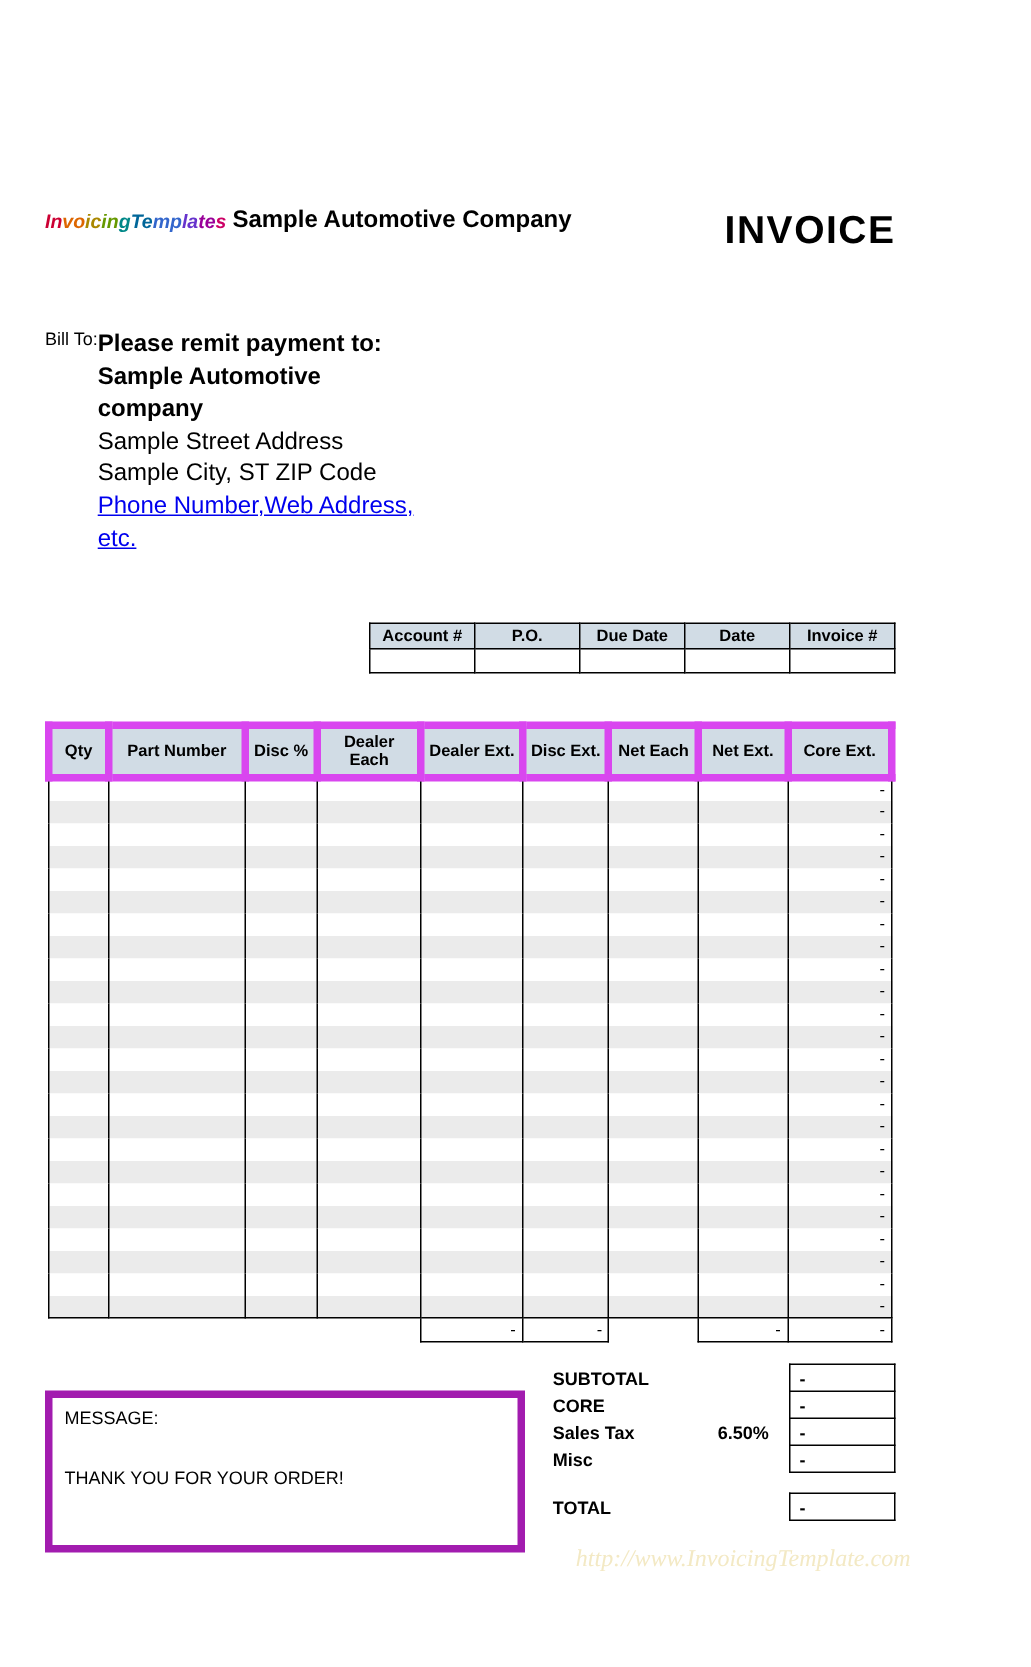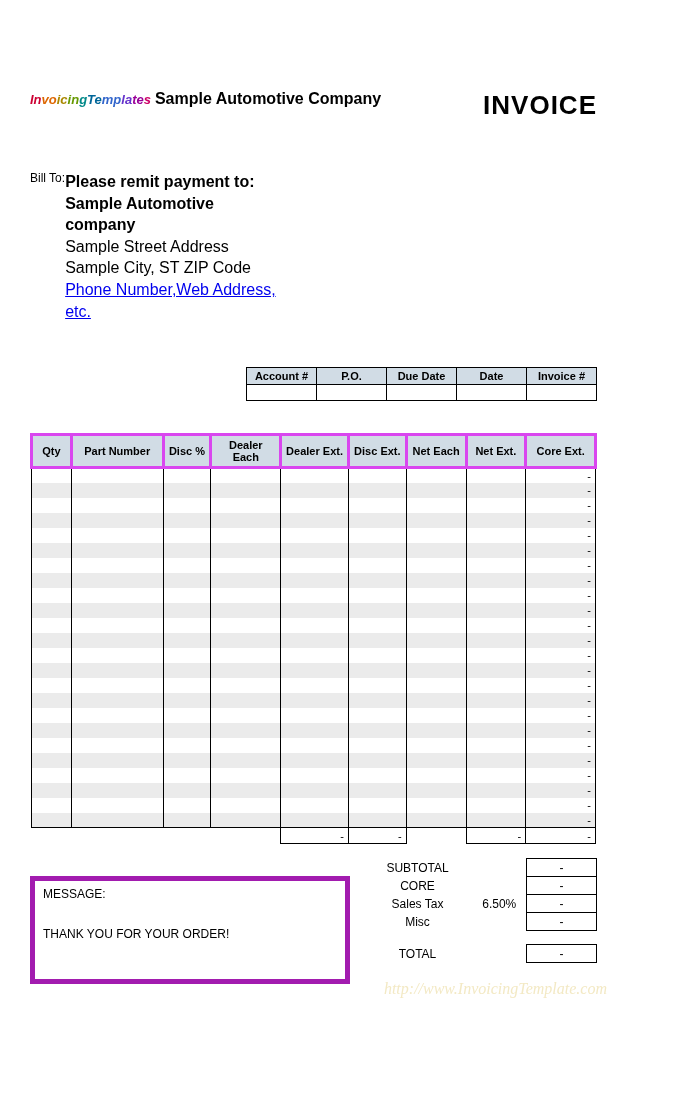--- a/index.html
+++ b/index.html
@@ -7,20 +7,21 @@
     margin: 0;
     padding: 0;
     font-family: Arial, sans-serif;
     background: #fff;
     width: 687px;
   }
   .page {
     width: 627px;
     padding: 20px 30px;
     position: relative;
+    margin-top: 48px;
   }
   .header-row {
     display: flex;
     justify-content: space-between;
     align-items: flex-start;
     margin-top: 70px;
   }
   .logo-block {
     display: flex;
     align-items: center;
@@ -87,21 +88,21 @@
     font-weight: bold;
     width: 70px;
   }
   .items {
     margin-top: 32px;
     border-collapse: collapse;
     width: 100%;
     font-size: 11px;
   }
   .items th {
-    border: 3px solid #d946ef;
+    border: 5px solid #d946ef;
     background: #d1dce5;
     font-weight: bold;
     padding: 3px 2px;
     text-align: center;
   }
   .items td {
     border-left: 1px solid #000;
     border-right: 1px solid #000;
     border-top: none;
     border-bottom: none;
@@ -142,22 +143,23 @@
     font-size: 12px;
   }
   .message-box .msg-label { margin-bottom: 26px; }
   .totals-block {
     font-size: 12px;
     margin-top: -18px;
   }
   .totals-block table { border-collapse: collapse; }
   .totals-block td {
     padding: 1px 6px;
-    text-align: center;
+    text-align: left;
     height: 18px;
+    font-weight: bold;
   }
   .totals-block td.label { width: 110px; }
   .totals-block td.rate { width: 54px; }
   .totals-block td.val {
     border: 1px solid #000;
     width: 70px;
   }
   .totals-block tr.gap td { height: 14px; border: none; }
   .watermark {
     position: absolute;

